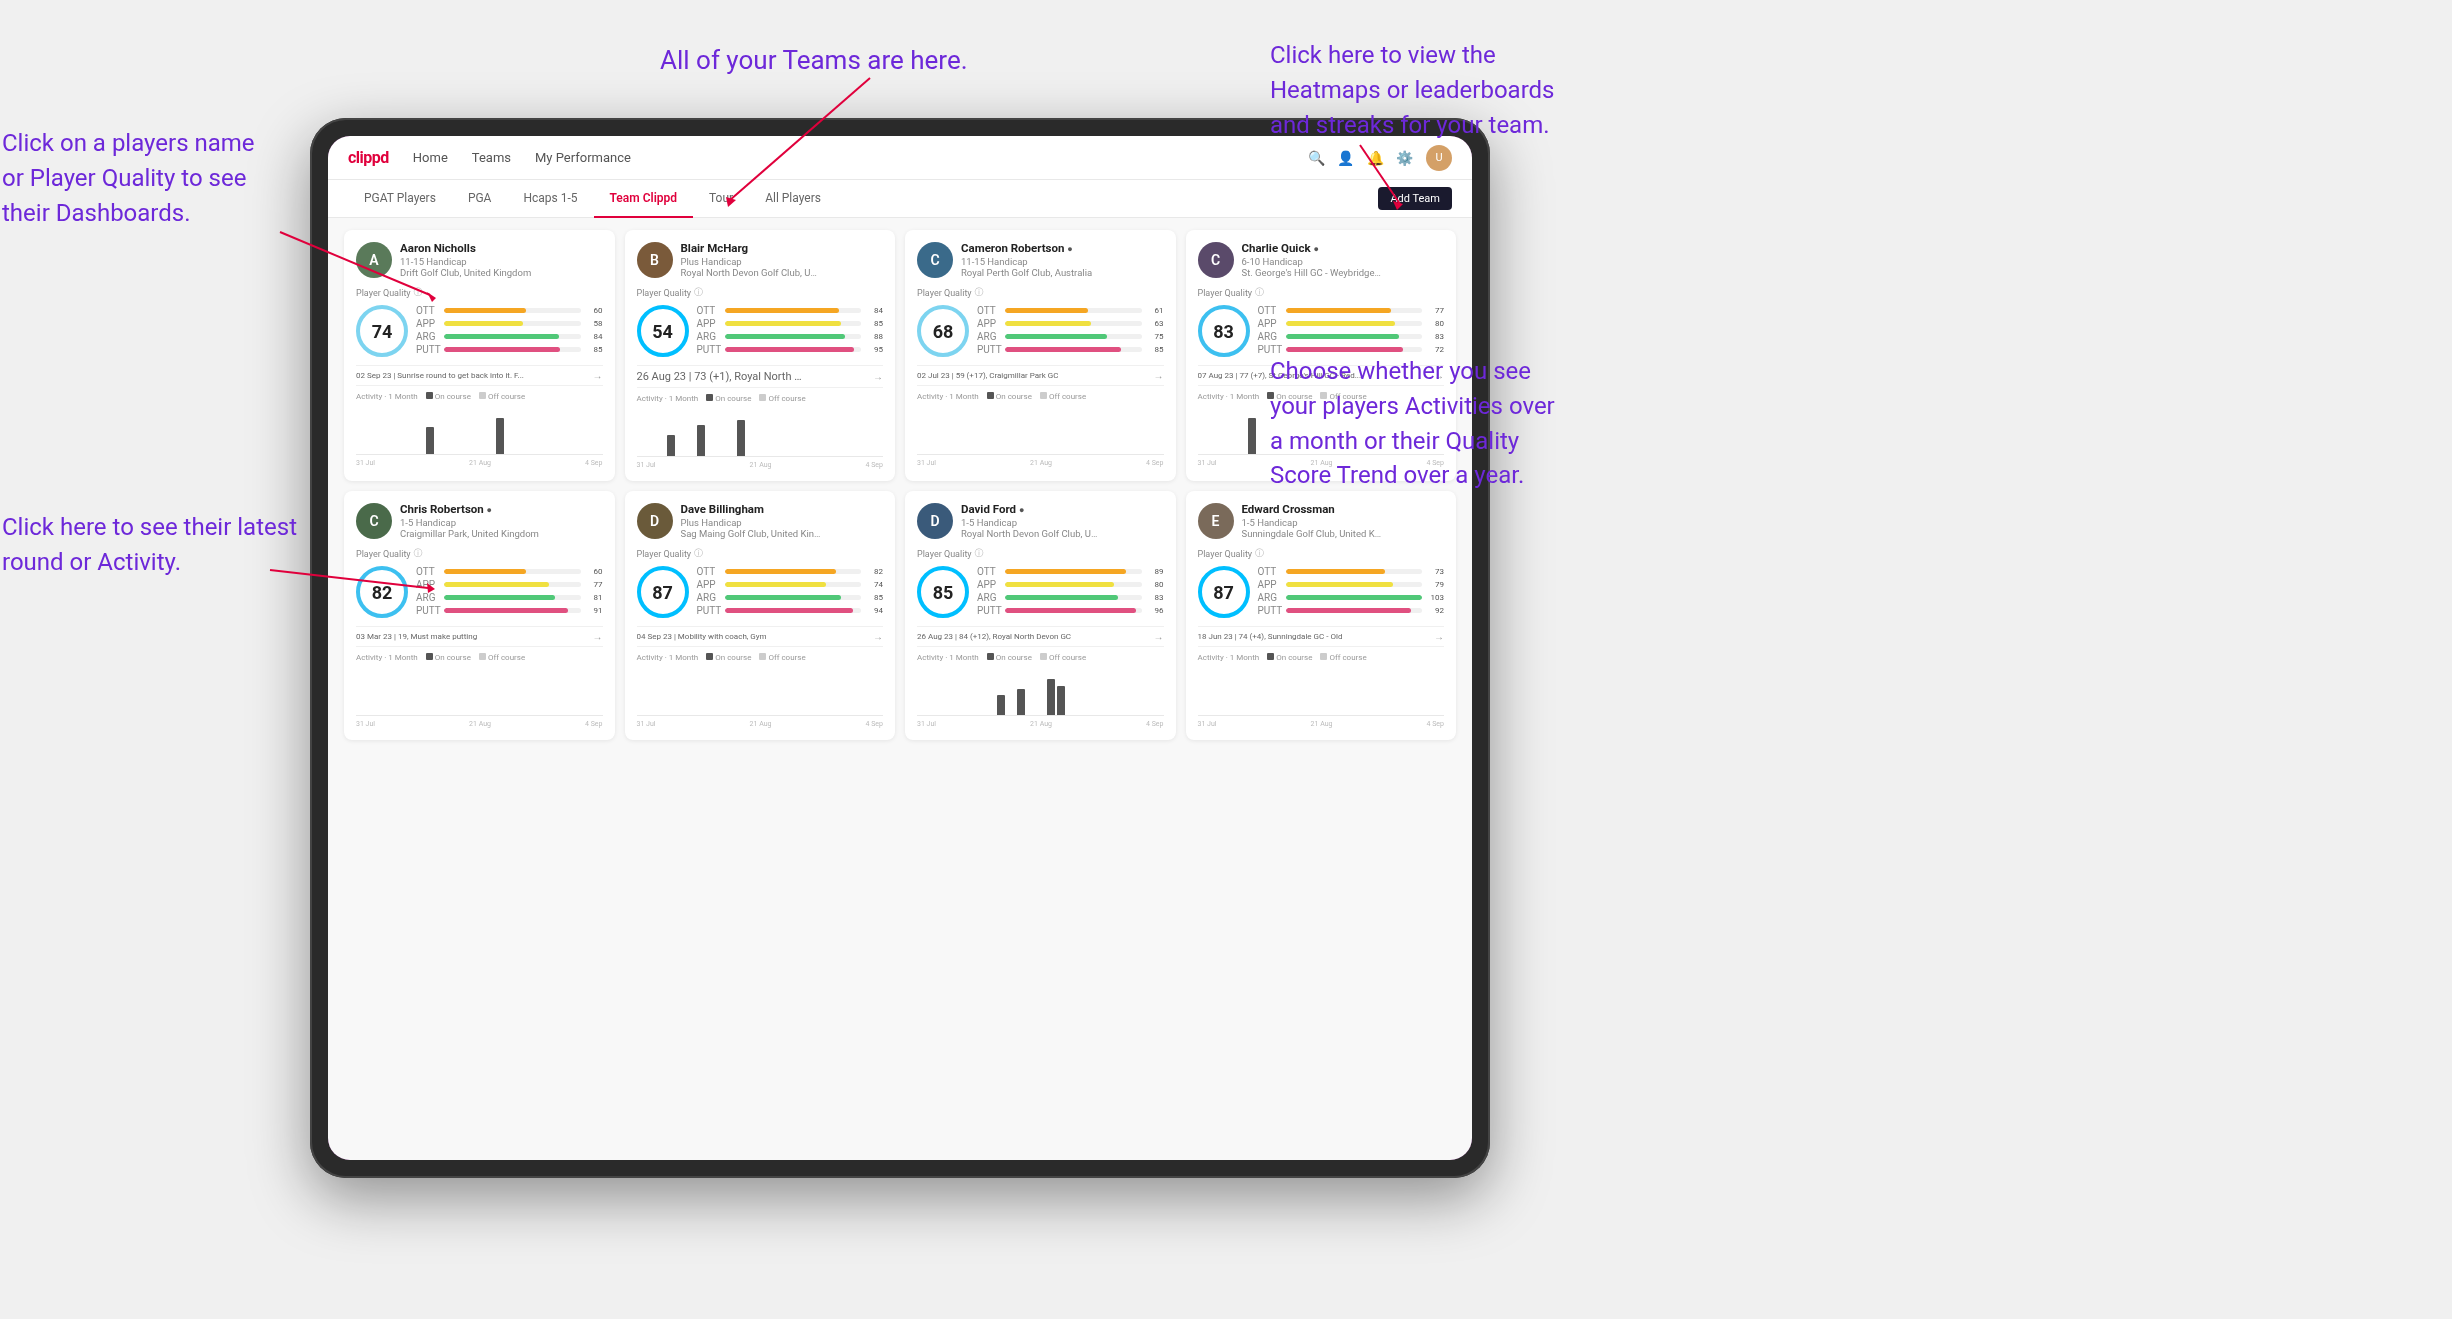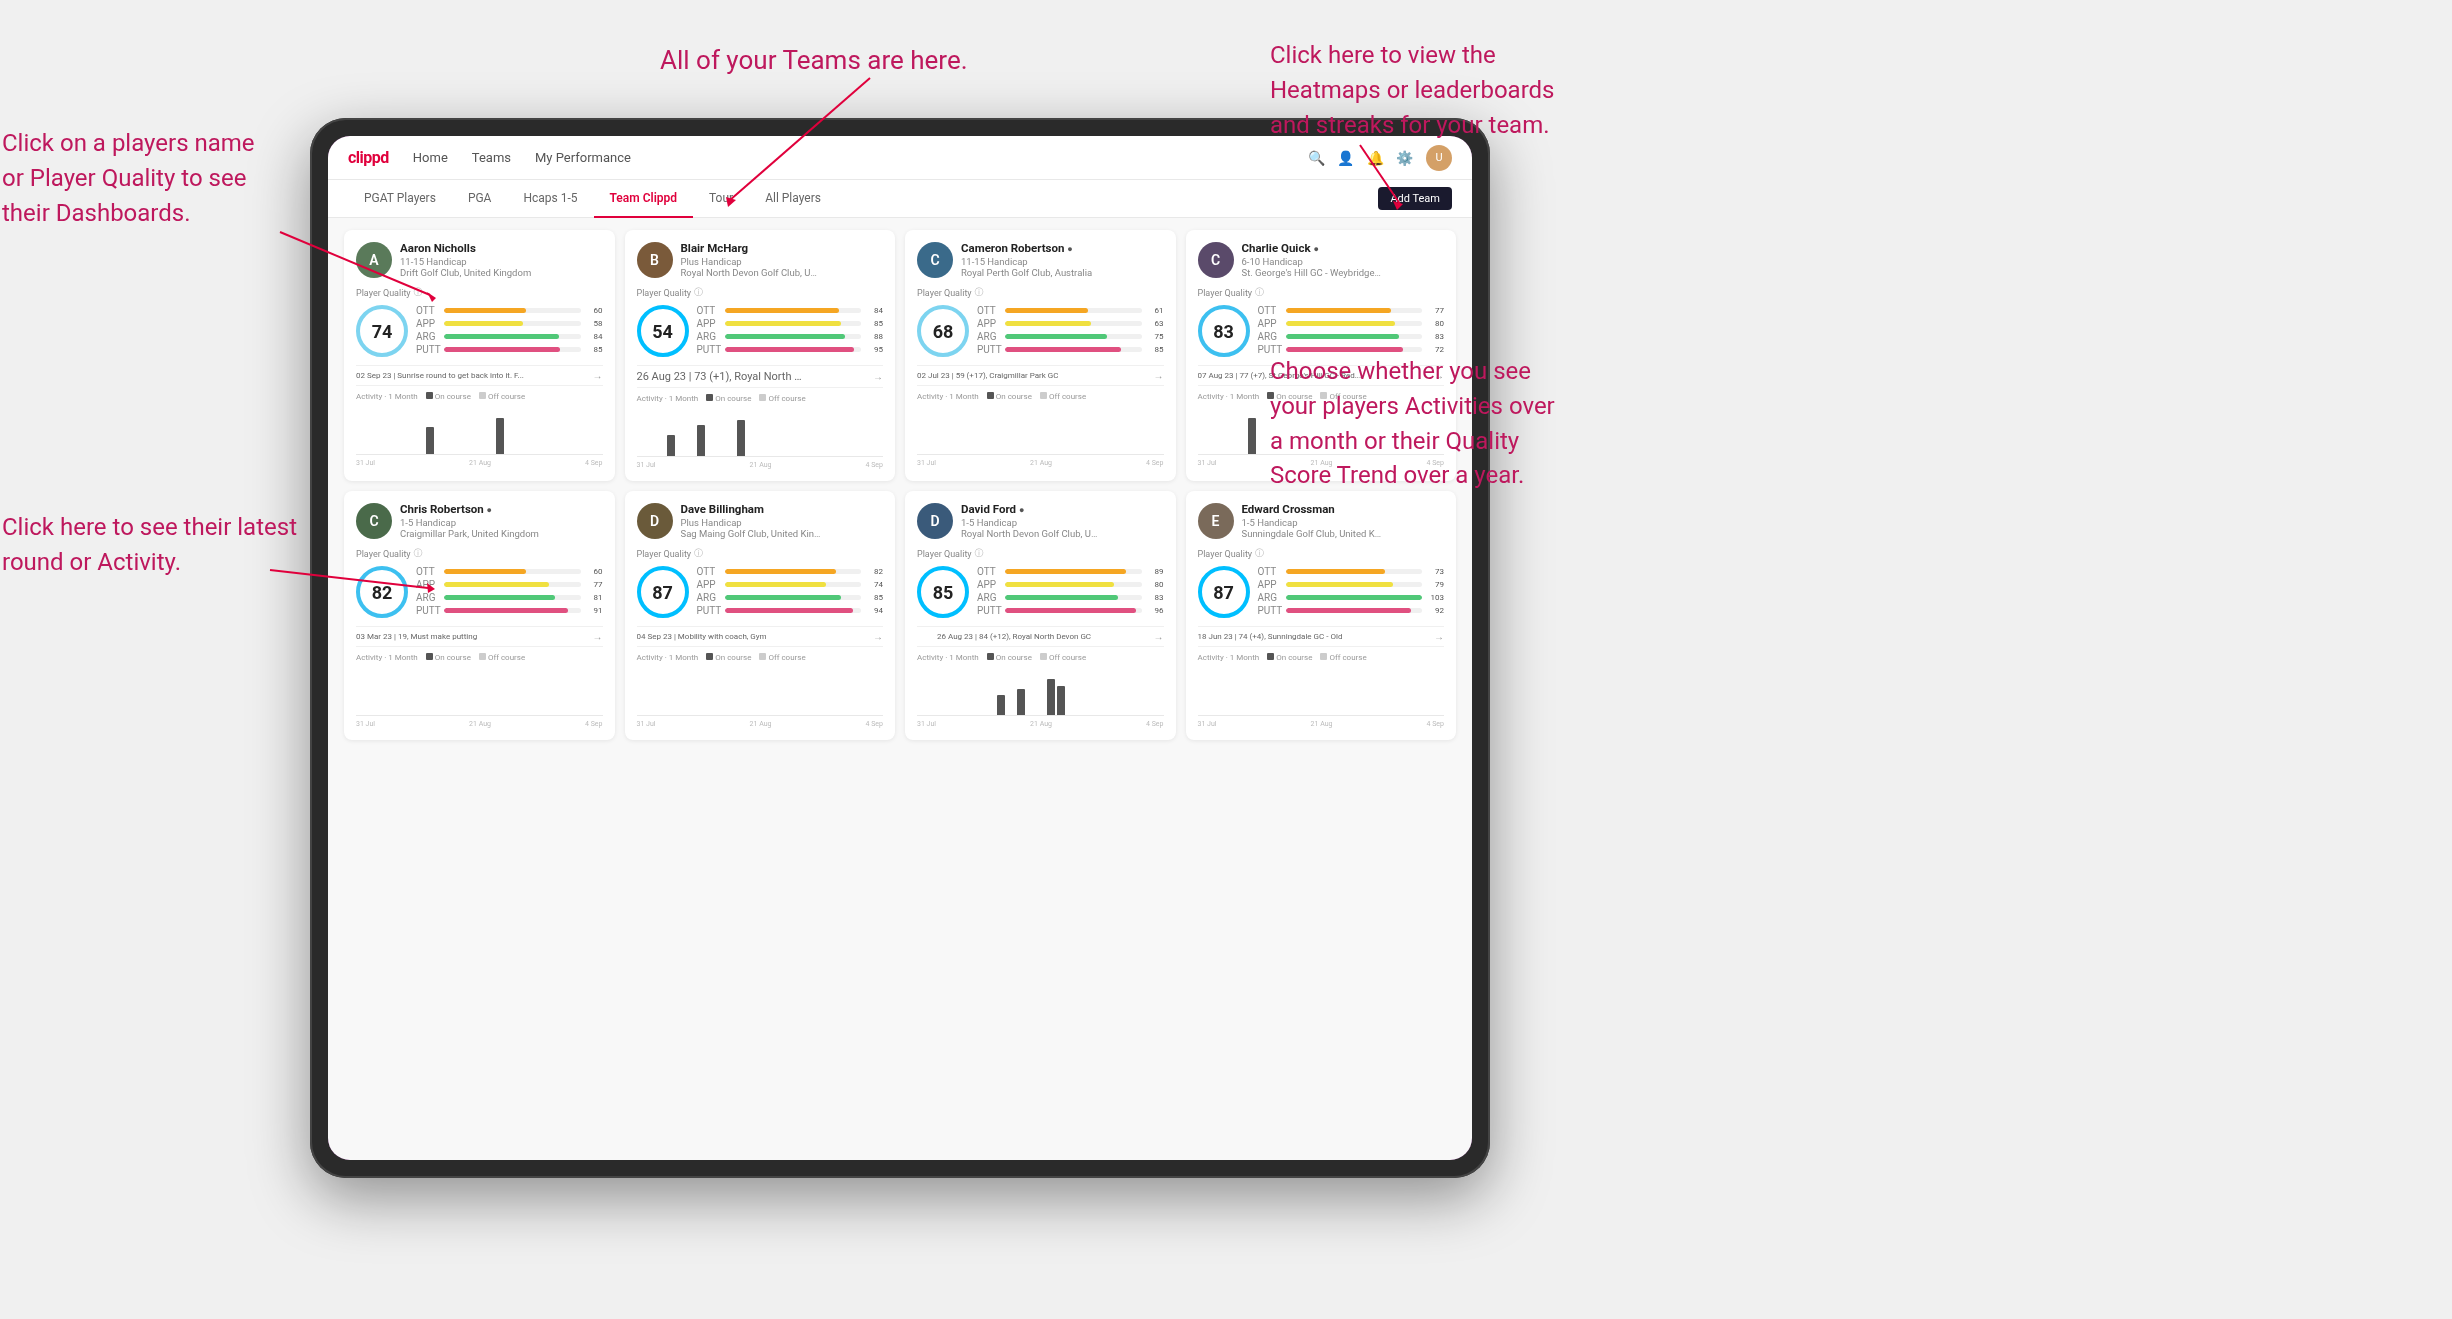--- a/index.html
+++ b/index.html
@@ -348,21 +348,21 @@
       justify-content: space-between;
       font-size: 7px;
       color: #bbb;
     }
 
     
     .ann-text {
       position: absolute;
       font-size: 24px;
       line-height: 1.45;
-      color: #be185d;
+      color: #6d28d9;
     }
 
     
     .arrows-overlay {
       position: absolute;
       top: 0; left: 0;
       width: 2452px;
       height: 1319px;
       pointer-events: none;
     }
@@ -912,21 +912,21 @@
                 <div class="stat-row">
         <span class="stat-label">PUTT</span>
         <div class="stat-bar-bg">
                     <div class="stat-bar-fill" style="width:96%;background:#e05080;"></div>
                   </div>
         <span class="stat-value">96</span>
       </div>
               </div>
       </div>
       <div class="latest-round">
-        <span style="font-size:8px;color:#666;max-width:170px;overflow:hidden;text-overflow:ellipsis;white-space:nowrap;margin-left:20px;">26 Aug 23 | 84 (+12), Royal North Devon GC</span>
+        <span style="font-size:8px;color:#666;max-width:170px;overflow:hidden;text-overflow:ellipsis;white-space:nowrap;">26 Aug 23 | 84 (+12), Royal North Devon GC</span>
         <span class="round-arrow">→</span>
       </div>
       <div class="activity-header">
         <span>Activity · 1 Month</span>
         <span><span class="legend-dot" style="background:#555;"></span>On course</span>
         <span><span class="legend-dot" style="background:#ccc;"></span>Off course</span>
       </div>
       <div class="chart-area">
               <div style="width:8px;height:2px;"></div>
               <div style="width:8px;height:2px;"></div>

